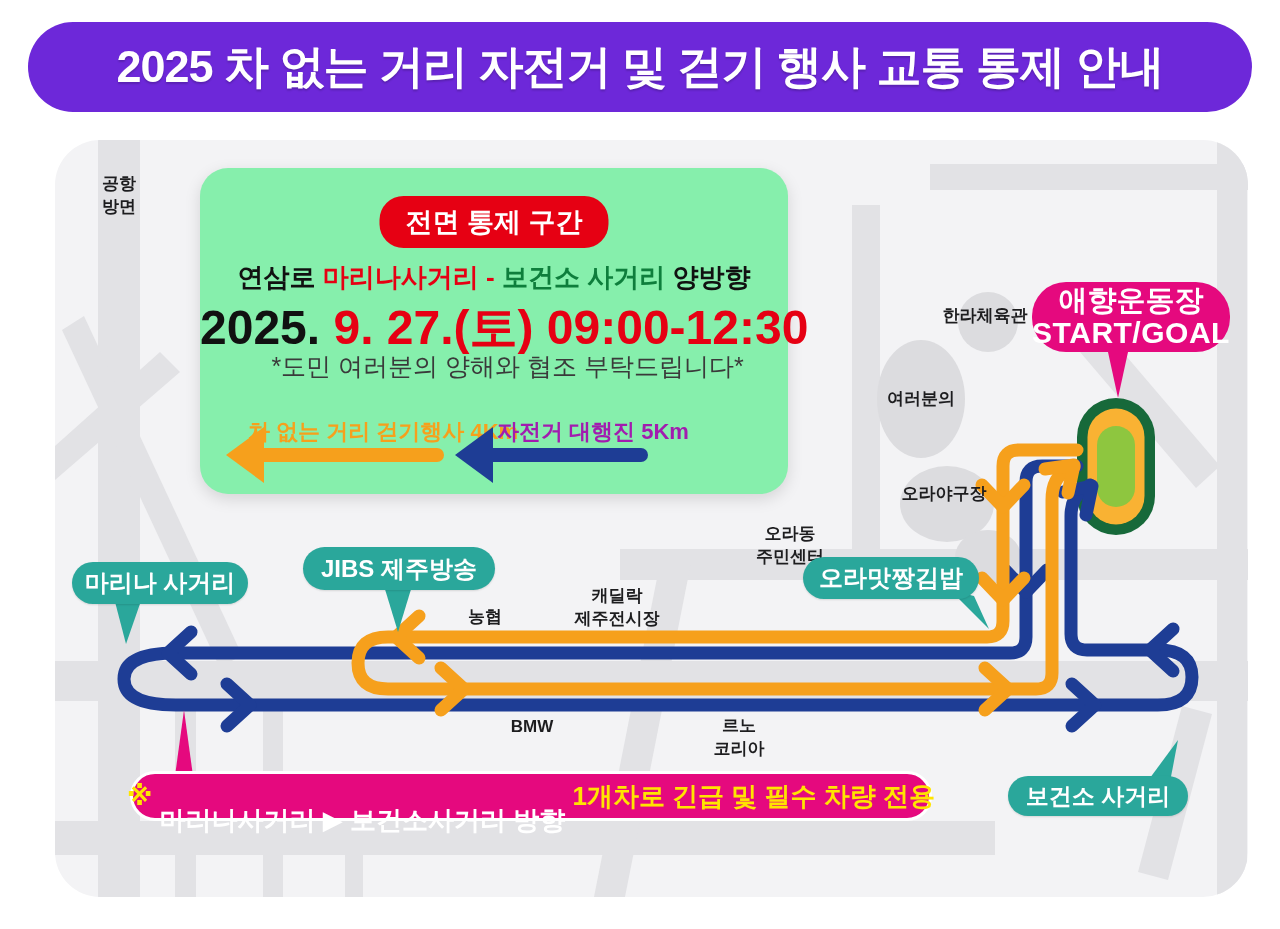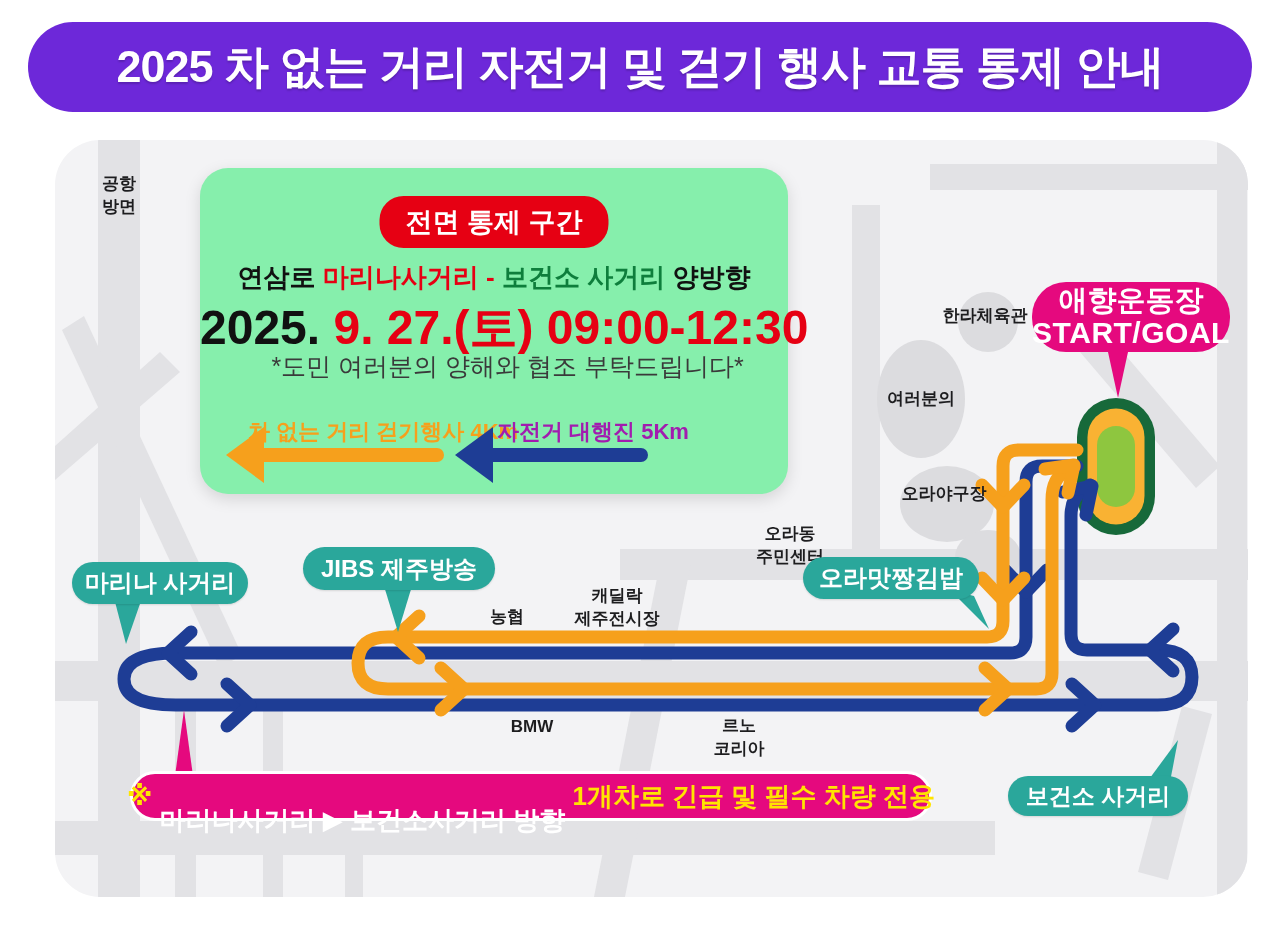--- a/index.html
+++ b/index.html
@@ -149,21 +149,21 @@
     <div>공항</div>
     <div>방면</div>
   </div>
   <div class="map-label" style="left:985px;top:316px;">한라체육관</div>
   <div class="map-label" style="left:921px;top:399px;">여러분의</div>
   <div class="map-label" style="left:944px;top:494px;">오라야구장</div>
   <div class="map-label" style="left:790px;top:546px;">
     <div>오라동</div>
     <div>주민센터</div>
   </div>
-  <div class="map-label" style="left:507px;top:617px;text-align:center;">농협</div>
+  <div class="map-label" style="left:485px;top:617px;text-align:center;">농협</div>
   <div class="map-label" style="left:617px;top:608px;">
     <div>캐딜락</div>
     <div>제주전시장</div>
   </div>
   <div class="map-label" style="left:532px;top:727px;">BMW</div>
   <div class="map-label" style="left:739px;top:738px;">
     <div>르노</div>
     <div>코리아</div>
   </div>
 

